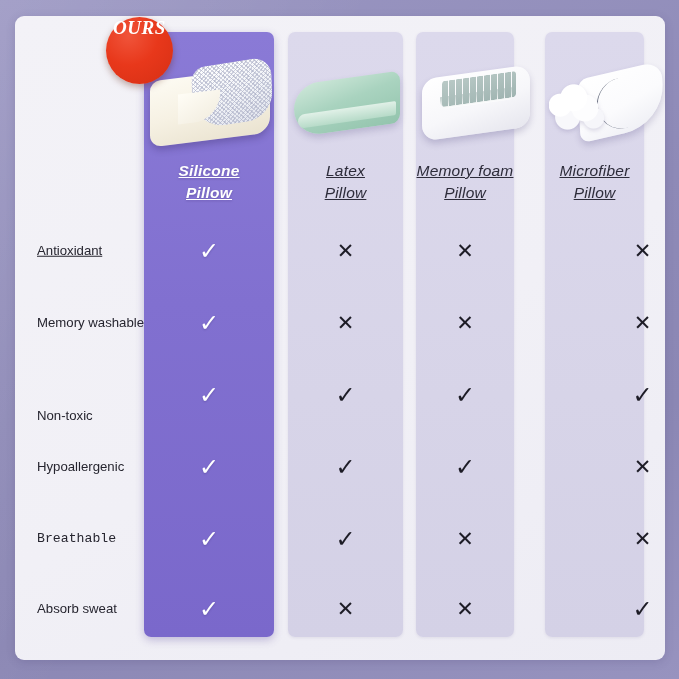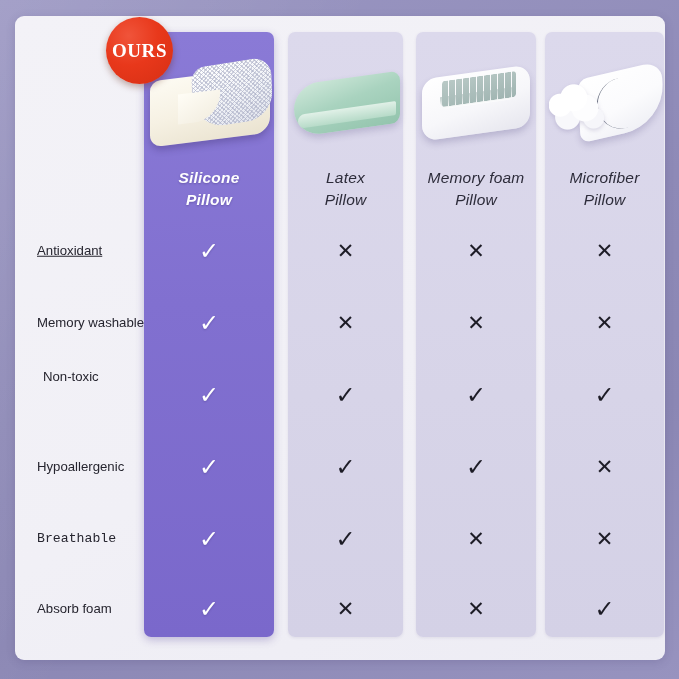--- a/index.html
+++ b/index.html
@@ -46,22 +46,22 @@
   }
   .col.featured {
     background: linear-gradient(180deg, #8a7ad6 0%, #8170d0 45%, #7a68cb 100%);
     box-shadow: 0 3px 9px rgba(80,60,150,0.30);
     z-index: 3;
   }
 
   
   #col-silicone  { left: 129px; width: 130px; }
   #col-latex     { left: 273px; width: 115px; }
-  #col-memory    { left: 401px; width: 120px; }
-  #col-micro     { left: 530px; width: 119px; }
+  #col-memory    { left: 401px; width: 98px; }
+  #col-micro     { left: 530px; width: 99px; padding-left: 48px; }
 
   
   .prod-img {
     position: absolute;
     left: 0; right: 0; top: 14px;
     height: 118px;
   }
   .pillow-stage { position: absolute; inset: 0; }
 
   
@@ -149,27 +149,28 @@
       radial-gradient(circle at 18% 46%, #ffffff 0 11px, transparent 12px),
       radial-gradient(circle at 40% 30%, #ffffff 0 13px, transparent 14px),
       radial-gradient(circle at 58% 52%, #fdfdfe 0 13px, transparent 14px),
       radial-gradient(circle at 30% 72%, #f8f8fb 0 12px, transparent 13px),
       radial-gradient(circle at 72% 74%, #f6f6fa 0 10px, transparent 11px);
     filter: drop-shadow(0 2px 2px rgba(70,60,120,0.18));
   }
 
   
   .prod-name {
-    position: absolute; left: 0; right: 0; top: 135px;
+    position: absolute; left: 0; right: 0; top: 128px;
     text-align: center;
     font-style: italic;
     font-size: 15.5px;
     line-height: 22px;
     color: #2d2c3a;
     letter-spacing: .2px;
+    text-decoration: underline;
   }
   .col.featured .prod-name {
     color: #ffffff;
     font-weight: bold;
     text-shadow: 0 1px 2px rgba(45,30,95,0.30);
   }
   .prod-name .l2 { display: block; }
 
   
   .row-label {
@@ -201,21 +202,21 @@
 
   
   #ours-badge {
     position: absolute;
     left: 106px; top: 17px;
     width: 67px; height: 67px;
     border-radius: 50%;
     background: radial-gradient(circle at 34% 28%, #f0543a 0%, #e8381b 45%, #d62f14 100%);
     box-shadow: 0 3px 7px rgba(90,25,10,0.35);
     z-index: 10;
-    display: flex; align-items: center; justify-content: center;
+    display: flex; justify-content: center; font-style: italic;
   }
   #ours-badge span {
     font-family: "Liberation Serif", serif;
     font-weight: bold;
     font-size: 19px;
     color: #ffffff;
     letter-spacing: .6px;
   }
 </style>
 </head>
@@ -301,23 +302,23 @@
         <div class="mark cross" style="top: 291px;">✕</div>
         <div class="mark check" style="top: 363px;">✓</div>
         <div class="mark cross" style="top: 435px;">✕</div>
         <div class="mark cross" style="top: 507px;">✕</div>
         <div class="mark check" style="top: 577px;">✓</div>
       </div>
 
     <div id="rows-layer">
         <div class="row-label" style="top: 235px; text-decoration: underline;"><span>Antioxidant</span></div>
         <div class="row-label" style="top: 307px;"><span>Memory washable</span></div>
-        <div class="row-label" style="top: 361px; margin-left: 6px;"><span>Non-toxic</span></div>
+        <div class="row-label" style="top: 400px;"><span>Non-toxic</span></div>
         <div class="row-label" style="top: 451px;"><span>Hypoallergenic</span></div>
         <div class="row-label" style="top: 523px; font-family: Liberation Mono, monospace;"><span>Breathable</span></div>
-        <div class="row-label" style="top: 593px;"><span>Absorb foam</span></div>
+        <div class="row-label" style="top: 593px;"><span>Absorb sweat</span></div>
       </div>
   </div>
 </div>
 
 <div id="ours-badge">
   <span>OURS</span>
 </div>
 
 </body></html>

